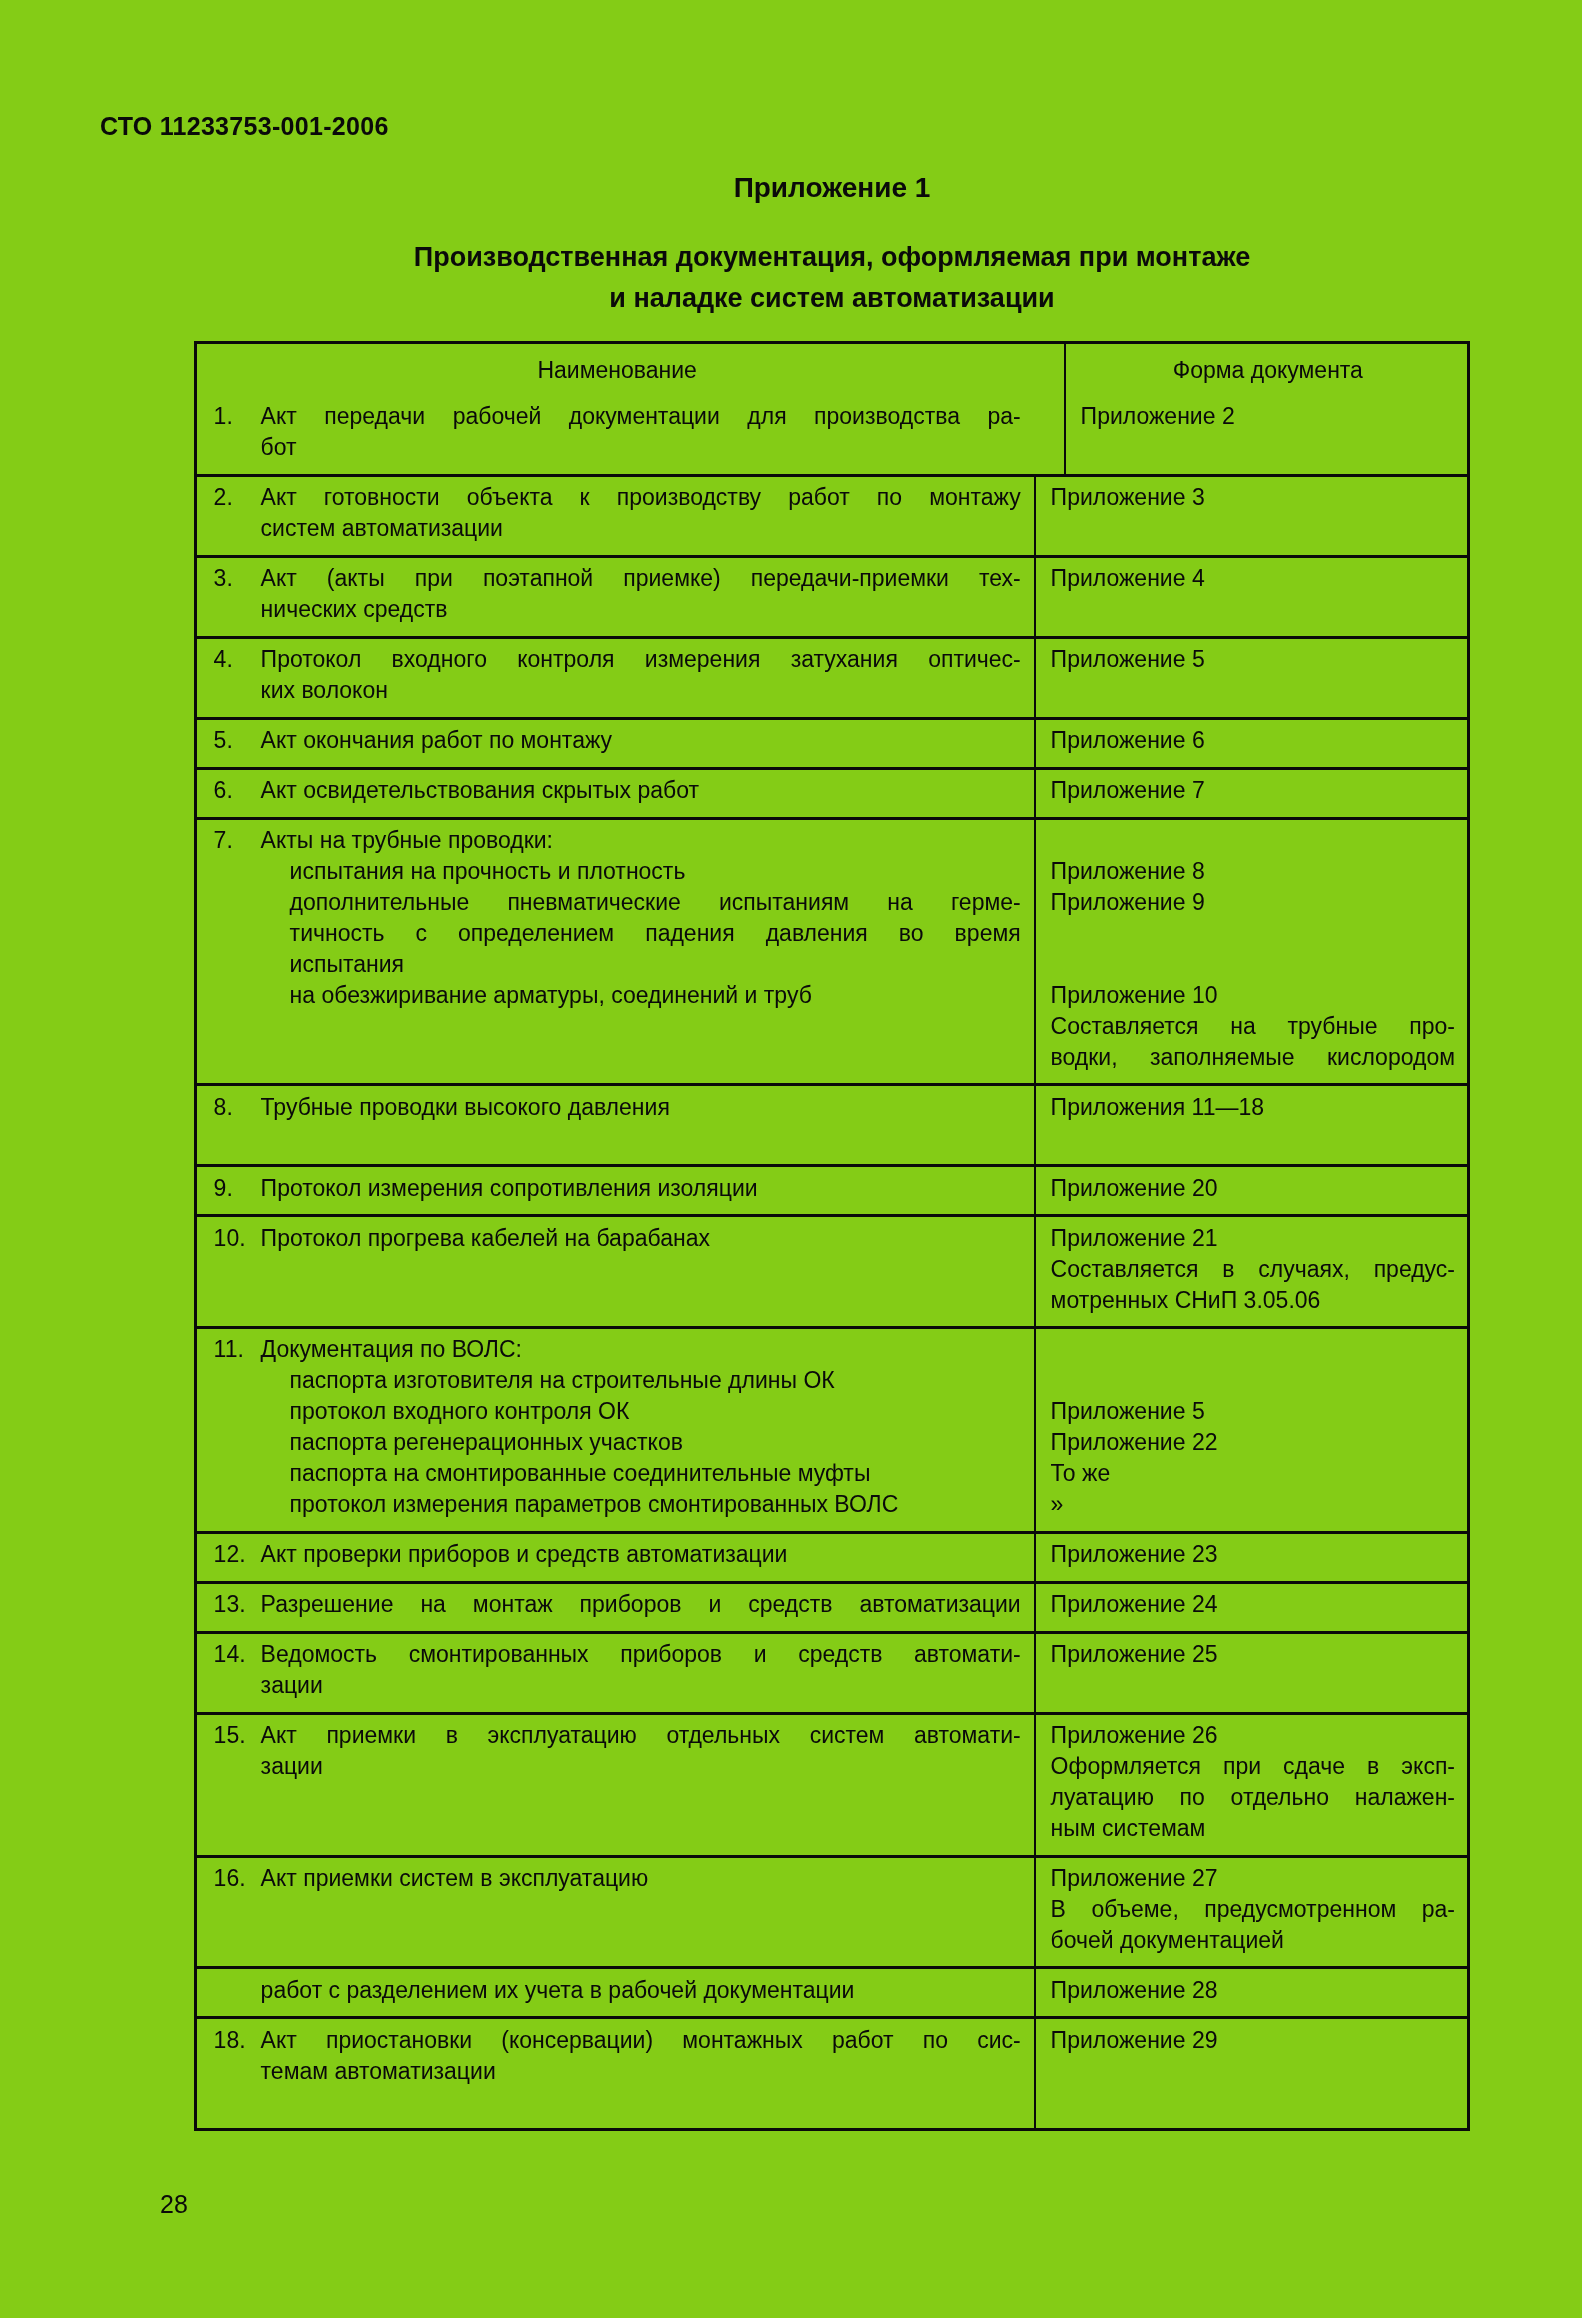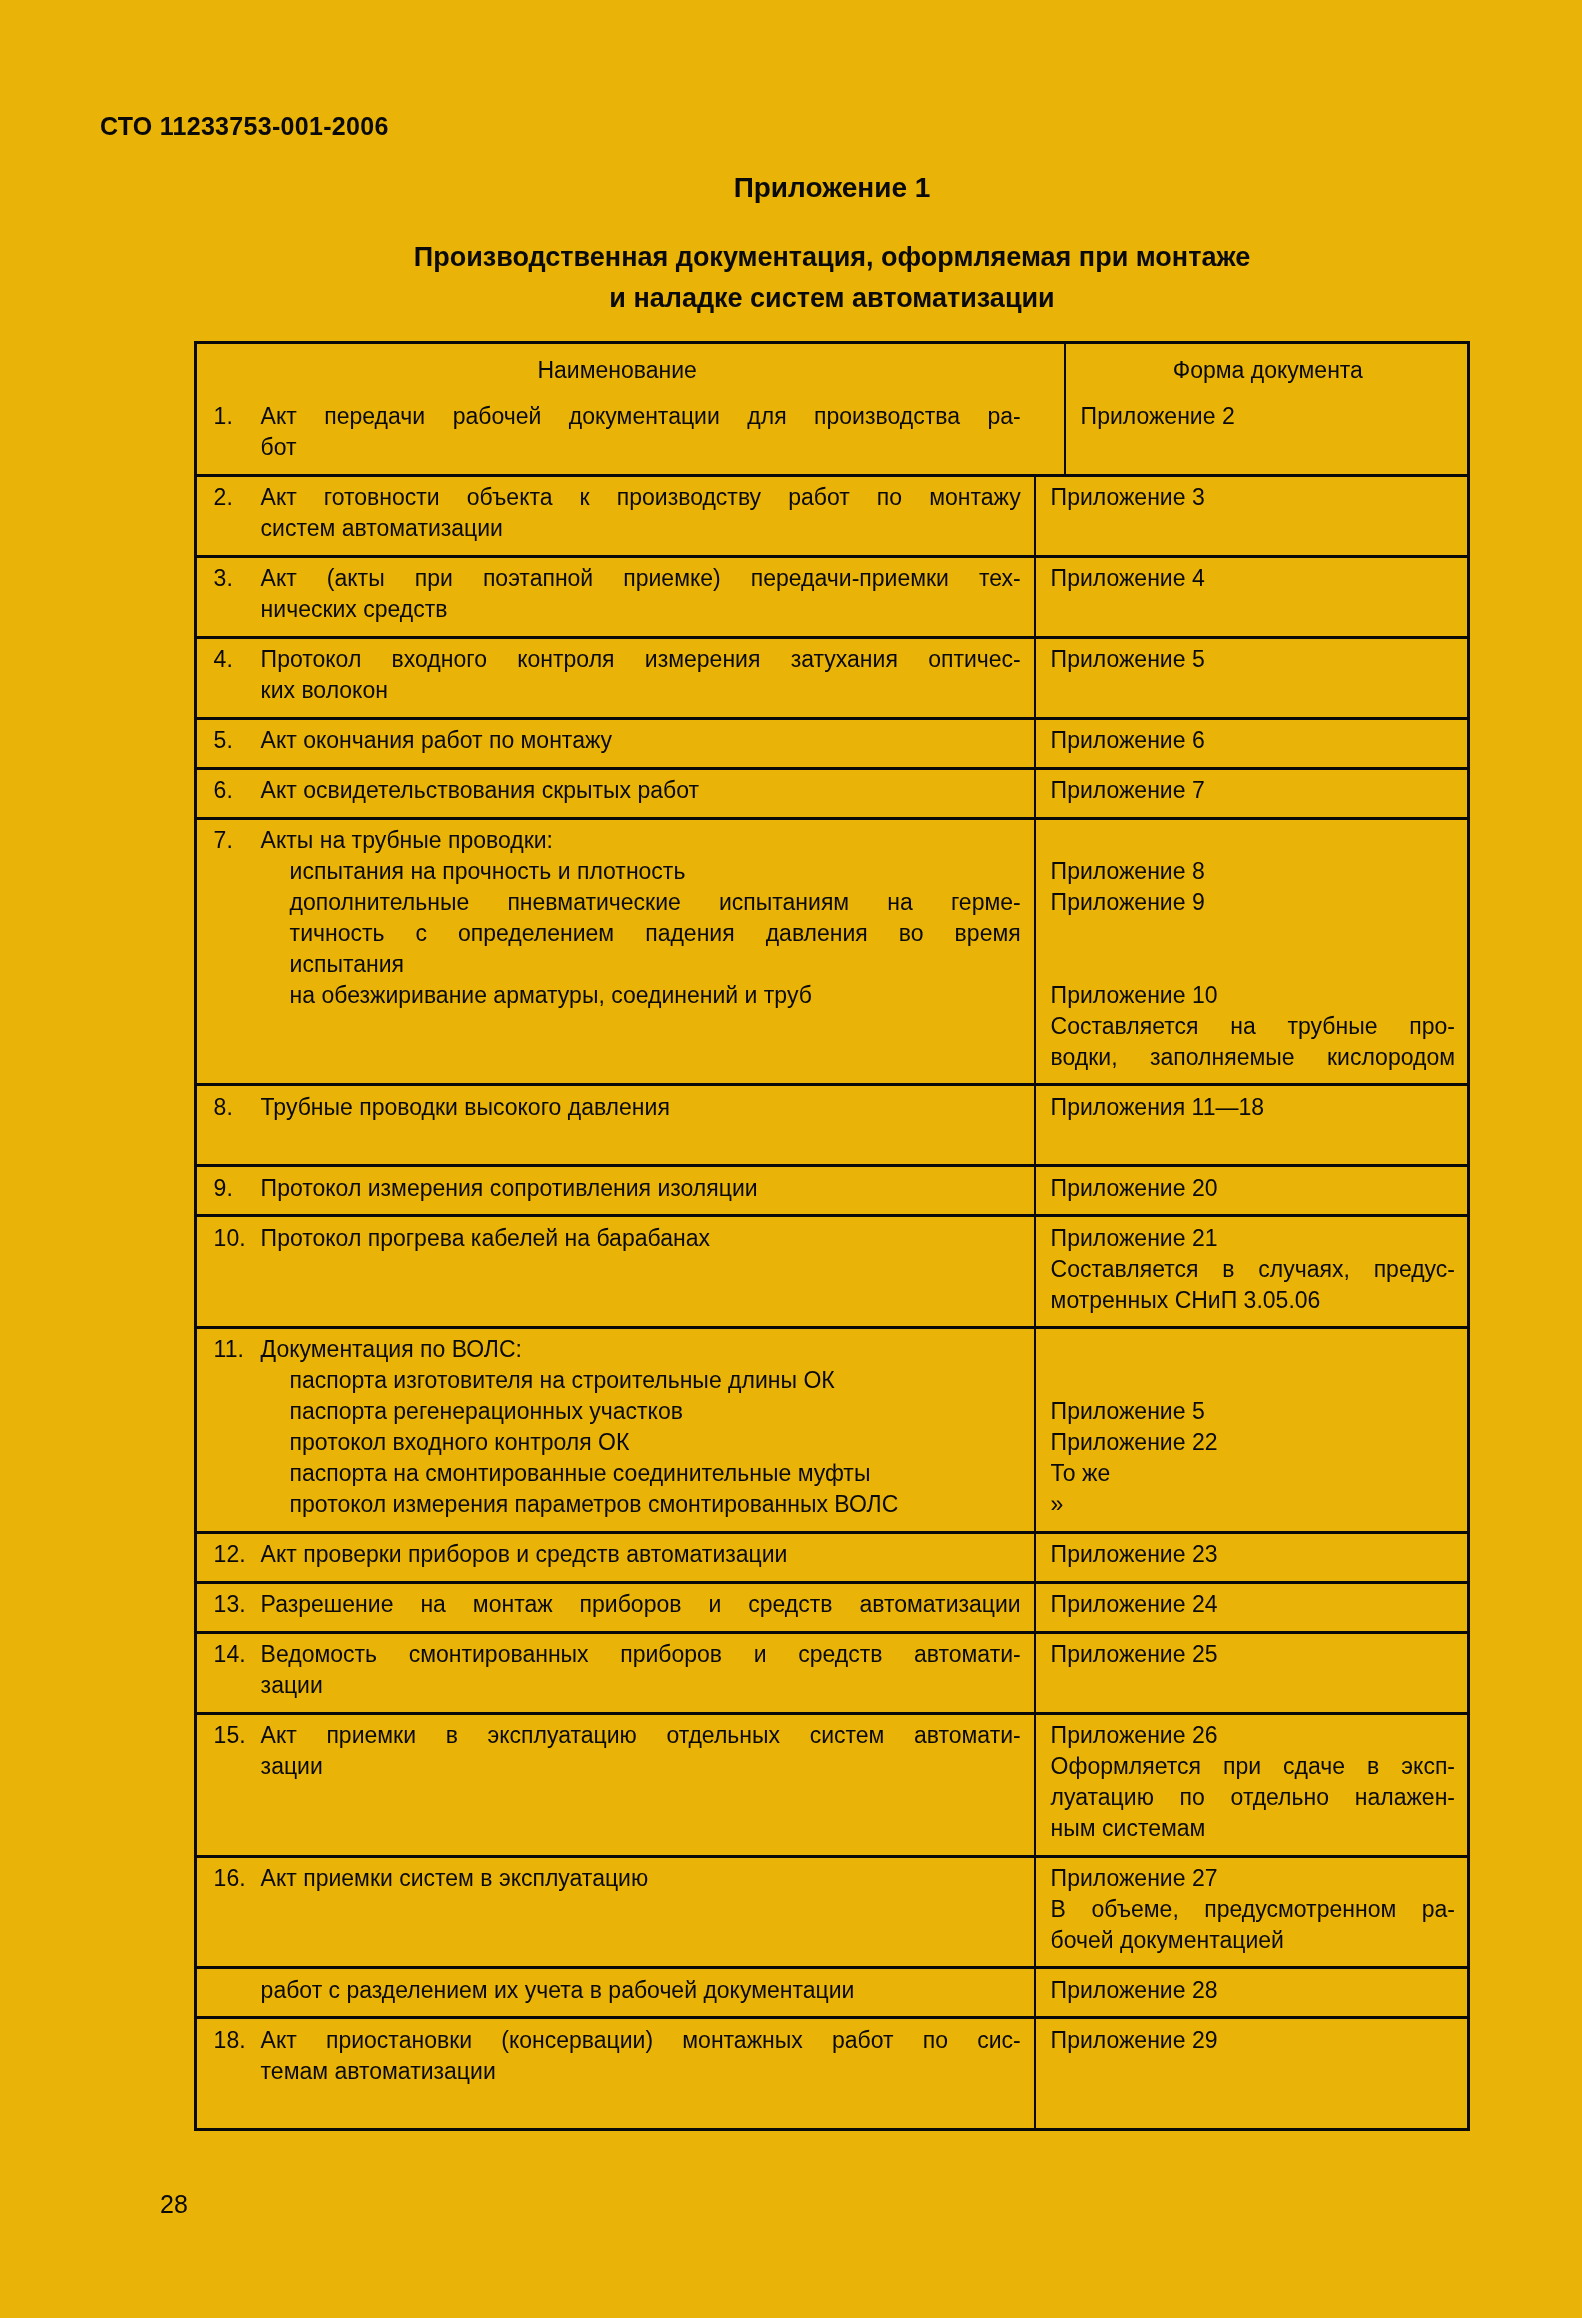--- a/index.html
+++ b/index.html
@@ -4,21 +4,21 @@
 <style>
   html, body {
     margin: 0;
     padding: 0;
     background: #ffffff;
   }
   .page {
     position: relative;
     width: 1583px;
     height: 2319px;
-    background: #eab308;
+    background: #84cc16;
     font-family: "Liberation Sans", sans-serif;
     color: #0a0a0a;
     overflow: hidden;
   }
   .doc-code {
     position: absolute;
     top: 112px;
     left: 100px;
     font-size: 25px;
     font-weight: 700;
@@ -224,22 +224,22 @@
           <div class="cell cell-r">
             <div class="line">Приложение 21</div>
             <div class="line j">Составляется в случаях, предус-</div>
             <div class="line">мотренных СНиП 3.05.06</div>
           </div>
         </div>
         <div class="row">
           <div class="cell cell-l">
             <div class="line numline"><span class="num">11.</span>Документация по ВОЛС:</div>
             <div class="line ind2">паспорта изготовителя на строительные длины ОК</div>
+            <div class="line ind2">протокол входного контроля ОК</div>
             <div class="line ind2">паспорта регенерационных участков</div>
-            <div class="line ind2">протокол входного контроля ОК</div>
             <div class="line ind2">паспорта на смонтированные соединительные муфты</div>
             <div class="line ind2">протокол измерения параметров смонтированных ВОЛС</div>
           </div>
           <div class="cell cell-r">
             <div class="line"></div>
             <div class="line"></div>
             <div class="line">Приложение 5</div>
             <div class="line">Приложение 22</div>
             <div class="line center">То же</div>
             <div class="line center">»</div>

